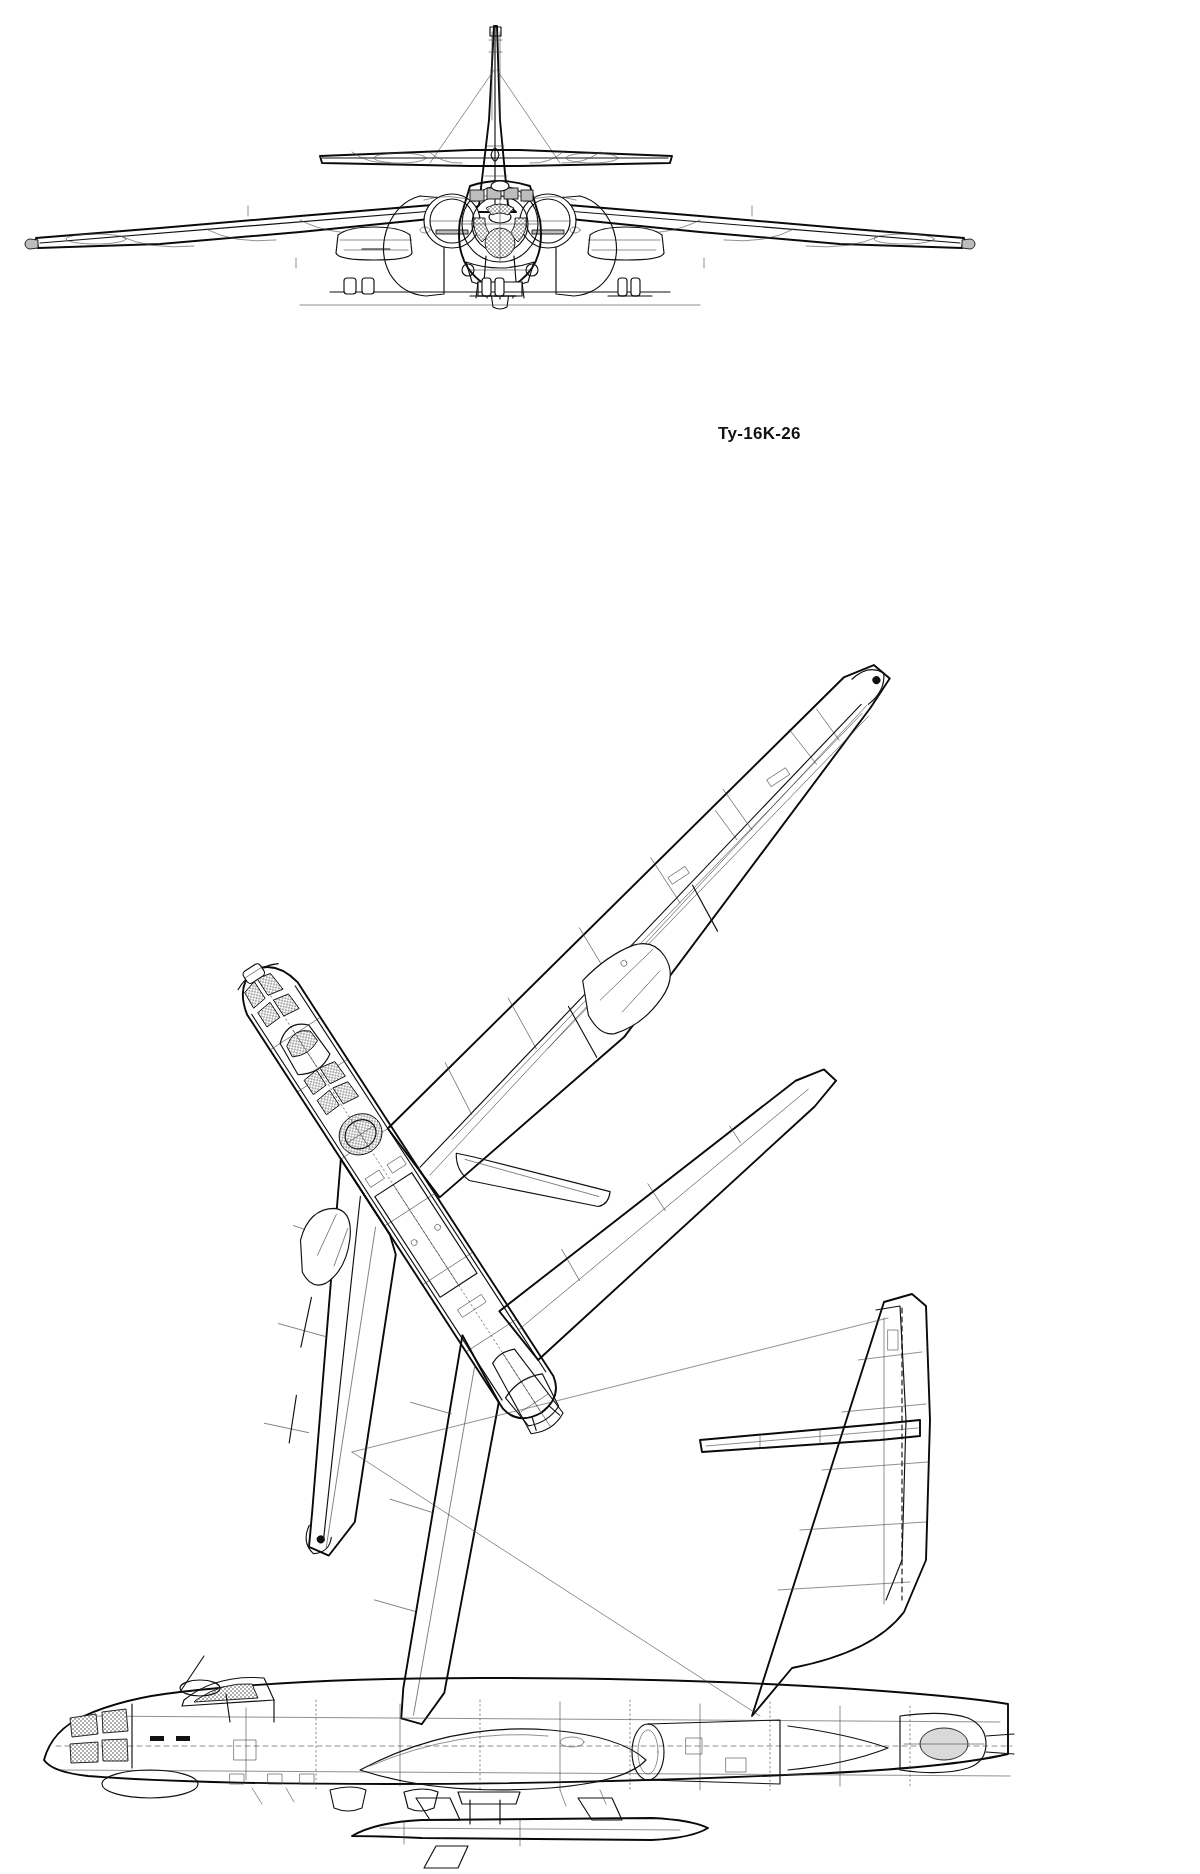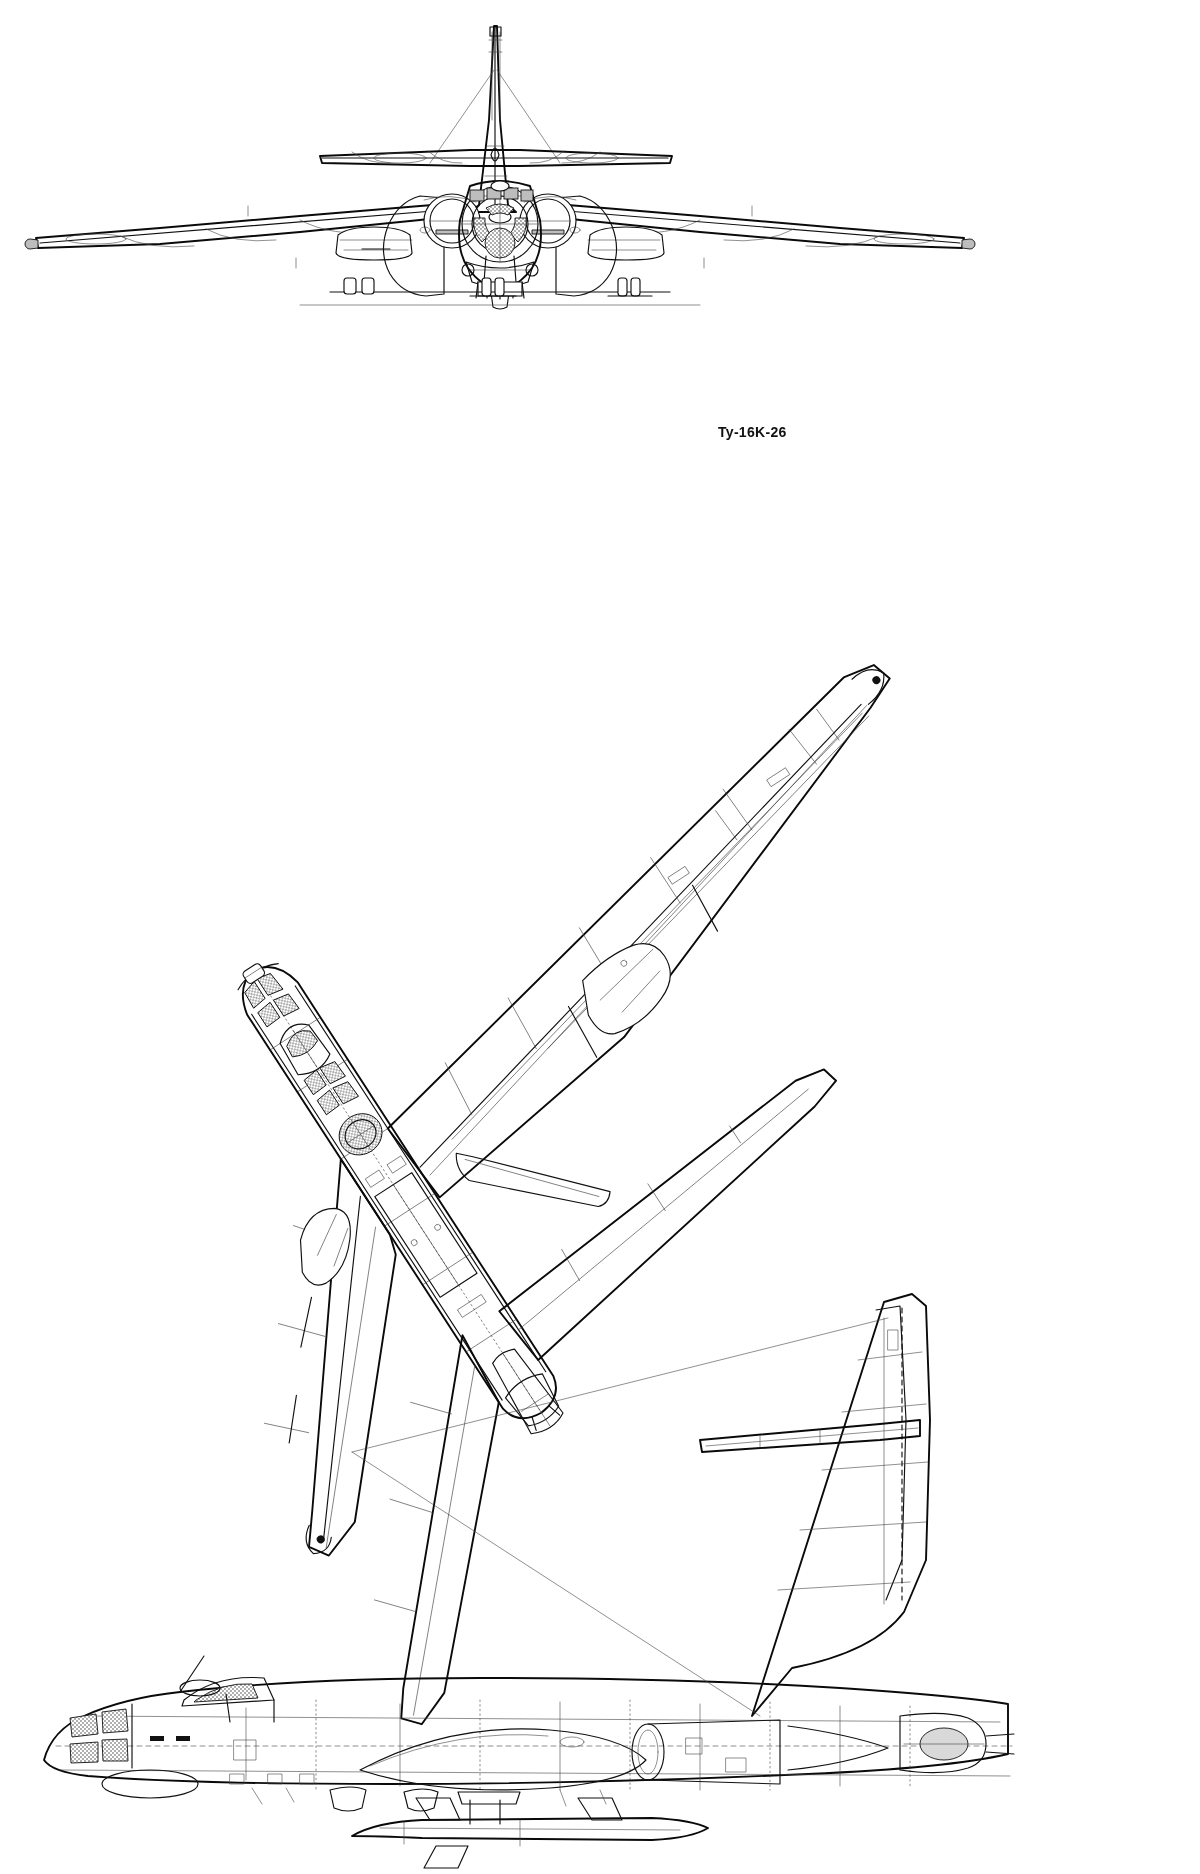--- a/index.html
+++ b/index.html
@@ -357,15 +357,15 @@
       <g>
         <path class="ln" d="M330 1790 q22 -6 36 0 l-4 18 q-14 6 -28 0 Z"></path>
         <path class="ln" d="M404 1792 q20 -6 34 0 l-4 16 q-14 6 -26 0 Z"></path>
         <path class="ln-t" d="M252 1788 L262 1804 M286 1788 L294 1802"></path>
         <path class="ln-t" d="M560 1790 L566 1806 M600 1790 L606 1804"></path>
       </g>
     </g>
 
   </svg>
 
-  <div id="caption" style="left:718px; top:424px; font-size:14px;">Ty-16K-26</div>
+  <div id="caption" style="left:718px; top:424px; font-size:17px;">Ty-16K-26</div>
 
 </div>
 
 </body></html>

